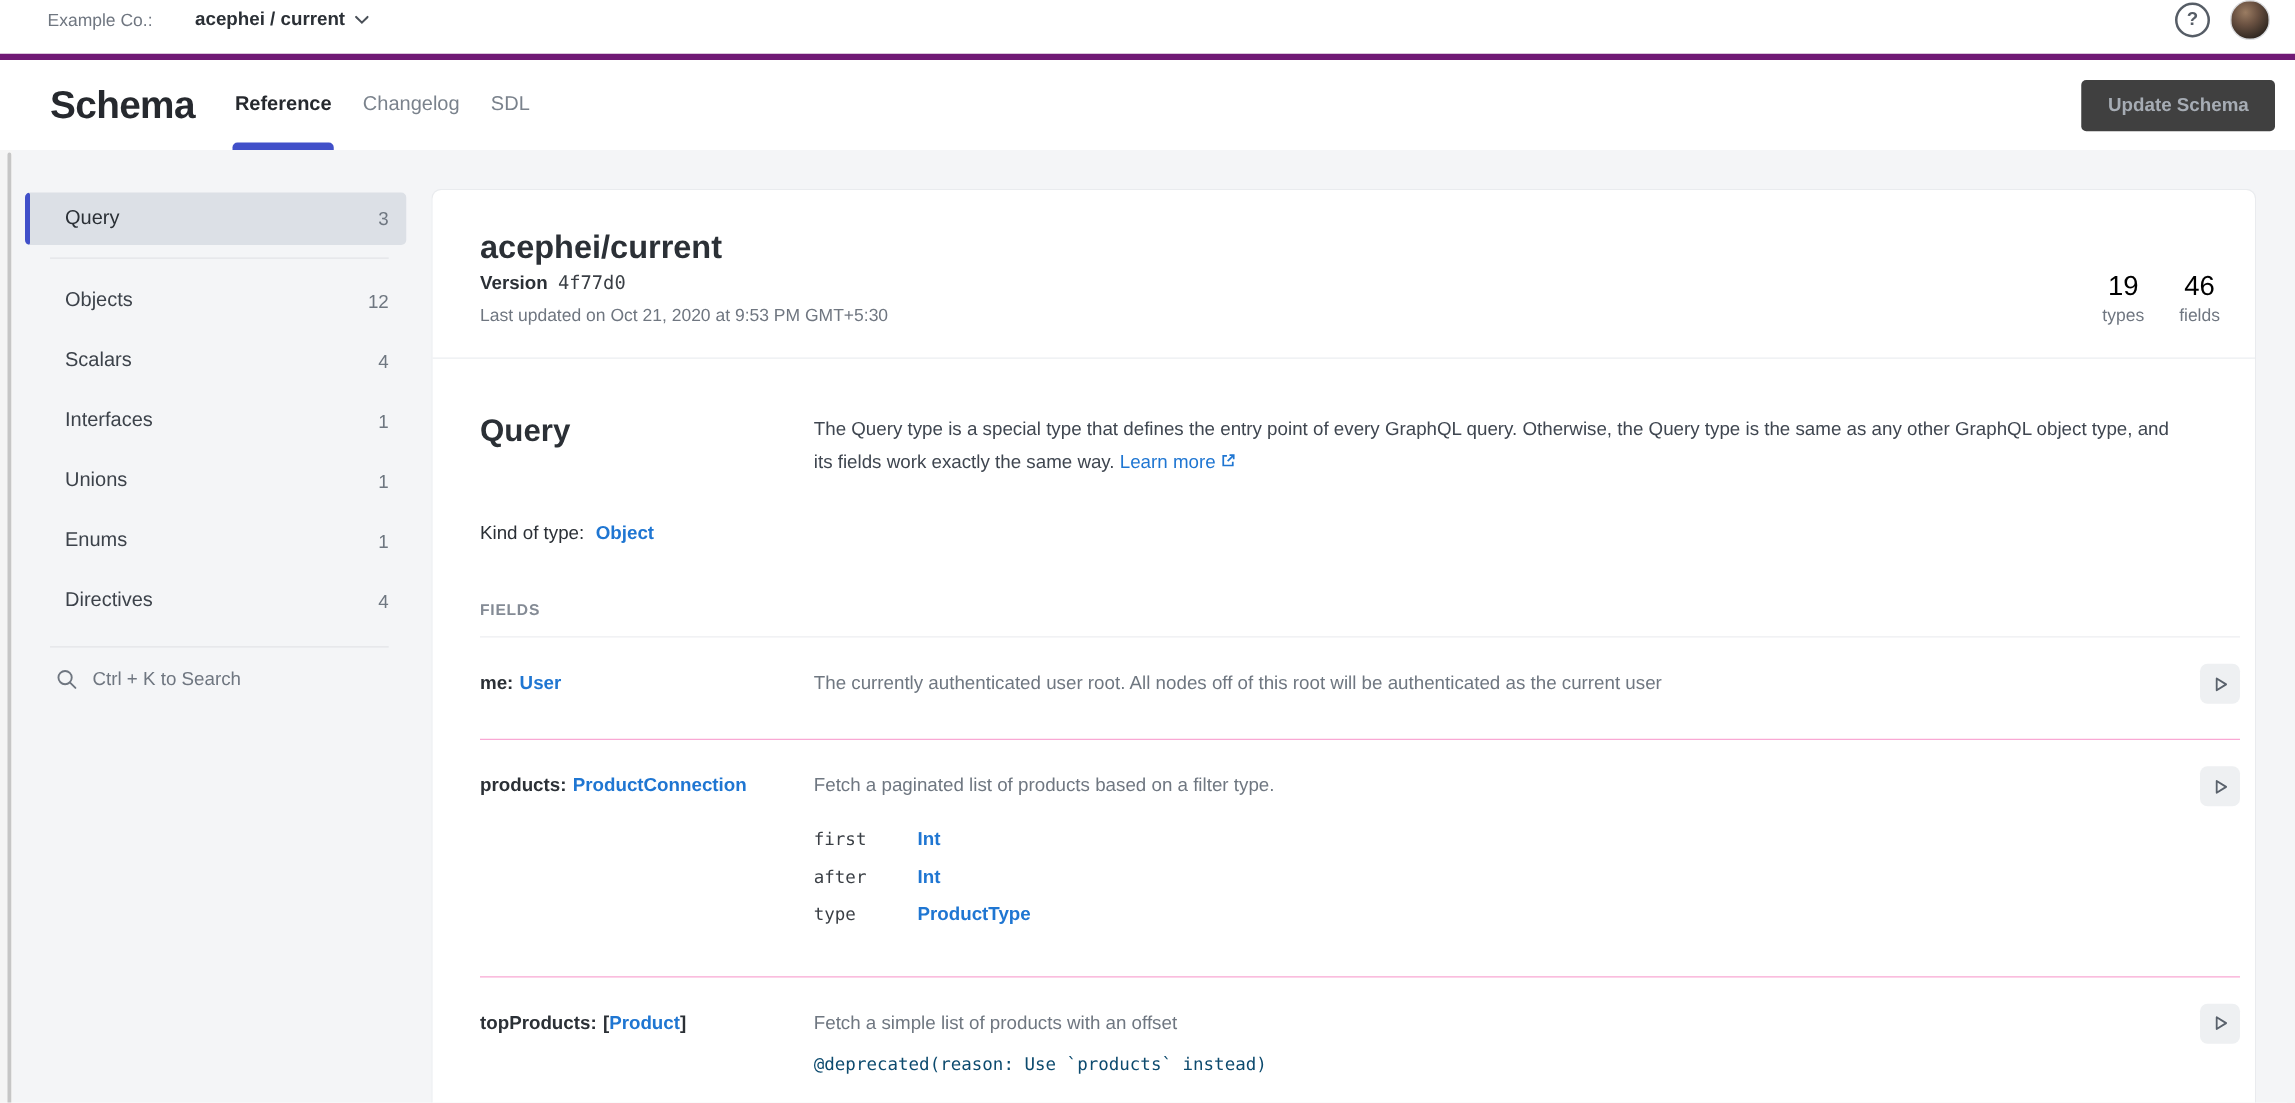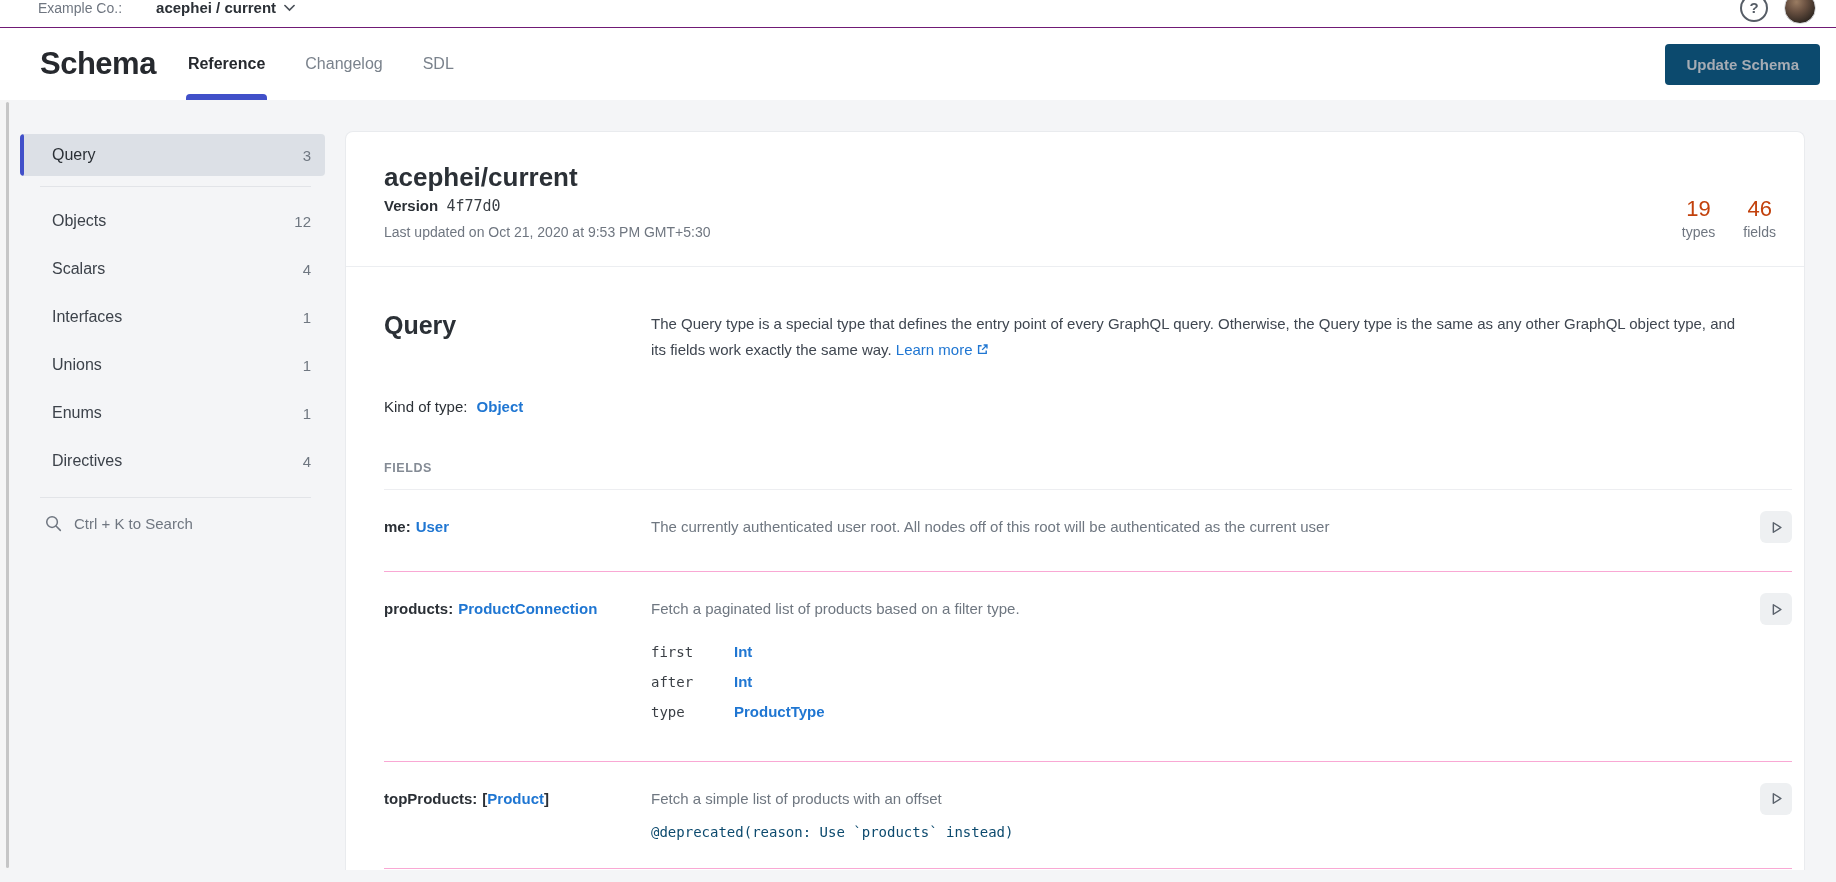--- a/index.html
+++ b/index.html
@@ -1,44 +1,44 @@
 <!DOCTYPE html>
 <html><head>
 <meta charset="utf-8">
 <style>
   * { margin:0; padding:0; box-sizing:border-box; }
   html,body { width:1836px; height:882px; overflow:hidden;
     font-family:"Liberation Sans","DejaVu Sans",sans-serif;
     background:#f4f5f7; color:#2b3036; }
 
   
-  .topbar { height:28px; background:#fff; border-bottom:1px solid #701a75;
+  .topbar { height:48px; background:#fff; border-bottom:5px solid #701a75;
     display:flex; align-items:center; padding:0 20px 12px 38px; }
   .org-label { font-size:14px; color:#6f7680; }
   .graph-selector { margin-left:34px; display:flex; align-items:center; gap:8px;
     font-size:15px; font-weight:700; color:#2b3036; cursor:pointer; }
   .chev { width:11px; height:8px; color:#4a5058; }
   .topbar-right { margin-left:auto; display:flex; align-items:center; gap:16px; }
   .help-btn { width:28px; height:28px; border-radius:50%; border:2px solid #565d66;
     color:#565d66; background:#fff; font-size:15px; font-weight:700;
     display:flex; align-items:center; justify-content:center; cursor:pointer; }
   .avatar { width:32px; height:32px; border-radius:50%; border:1px solid #d8dadd;
     background:radial-gradient(circle at 38% 30%, #9a7c62 0%, #6b5242 35%, #2e2620 78%); cursor:pointer; }
 
   
   .header { height:72px; background:#fff; display:flex; align-items:center;
     padding:0 16px 0 40px; }
   .page-title { font-size:31px; font-weight:700; color:#26292e; letter-spacing:-0.5px; }
-  .tabs { display:flex; align-self:stretch; margin-left:32px; gap:40px; }
+  .tabs { display:flex; align-self:stretch; margin-left:32px; gap:25px; }
   .tab { display:flex; align-items:center; font-size:16px; color:#7a828c;
     position:relative; cursor:pointer; }
   .tab.active { color:#26292e; font-weight:700; }
   .tab.active::after { content:''; position:absolute; left:-2px; right:-2px; bottom:0;
     height:6px; background:#4150c9; border-radius:4px 4px 0 0; }
-  .update-btn { margin-left:auto; background:#0c4a6e; color:#a6acb4; font-size:15px;
+  .update-btn { margin-left:auto; background:#404040; color:#a6acb4; font-size:15px;
     font-weight:600; border:none; border-radius:4px; padding:12px 21px; cursor:default; }
 
   
   .body { position:relative; display:flex; height:770px; }
   .left-scrollbar { position:absolute; left:0; top:0; bottom:0; width:10px;
     background:#f5f5f5; }
   .left-scrollbar .thumb { position:absolute; left:6px; top:2px; bottom:2px; width:3px;
     background:#c6c6c6; border-radius:2px; }
 
   
@@ -64,21 +64,21 @@
   .card-header { display:flex; justify-content:space-between; align-items:flex-end;
     padding:30px 28px 26px 38px; }
   .graph-title { font-size:26px; font-weight:700; color:#2b3036; }
   .version-line { margin-top:4px; font-size:15px; color:#2b3036; }
   .version-label { font-weight:700; }
   .mono { font-family:"DejaVu Sans Mono","Liberation Mono",monospace; }
   .version-value { color:#3a3f45; margin-left:4px; font-size:15px; }
   .updated-line { margin-top:9px; font-size:14px; color:#6f7680; }
   .stats { display:flex; gap:28px; }
   .stat { text-align:center; }
-  .stat-value { font-size:22px; color:#c2410c; }
+  .stat-value { font-size:22px; color:#000000; }
   .stat-label { font-size:14px; color:#6f7680; margin-top:2px; }
   .section-divider { height:1px; background:#eceef1; }
 
   .type-section { padding:44px 38px 0; }
   .type-grid { display:grid; grid-template-columns:267px 1fr; align-items:start; }
   .type-name { font-size:25px; font-weight:600; color:#2b3036; }
   .type-desc { font-size:15px; color:#3f4650; line-height:1.7; padding-right:20px; }
   .learn-more { color:#1f76d2; text-decoration:none; font-weight:400; cursor:pointer; white-space:nowrap; }
   .ext-icon { width:13px; height:13px; margin-left:3px; vertical-align:-1px; }
   .kind-row { margin-top:36px; font-size:15px; color:#2b3036; }

